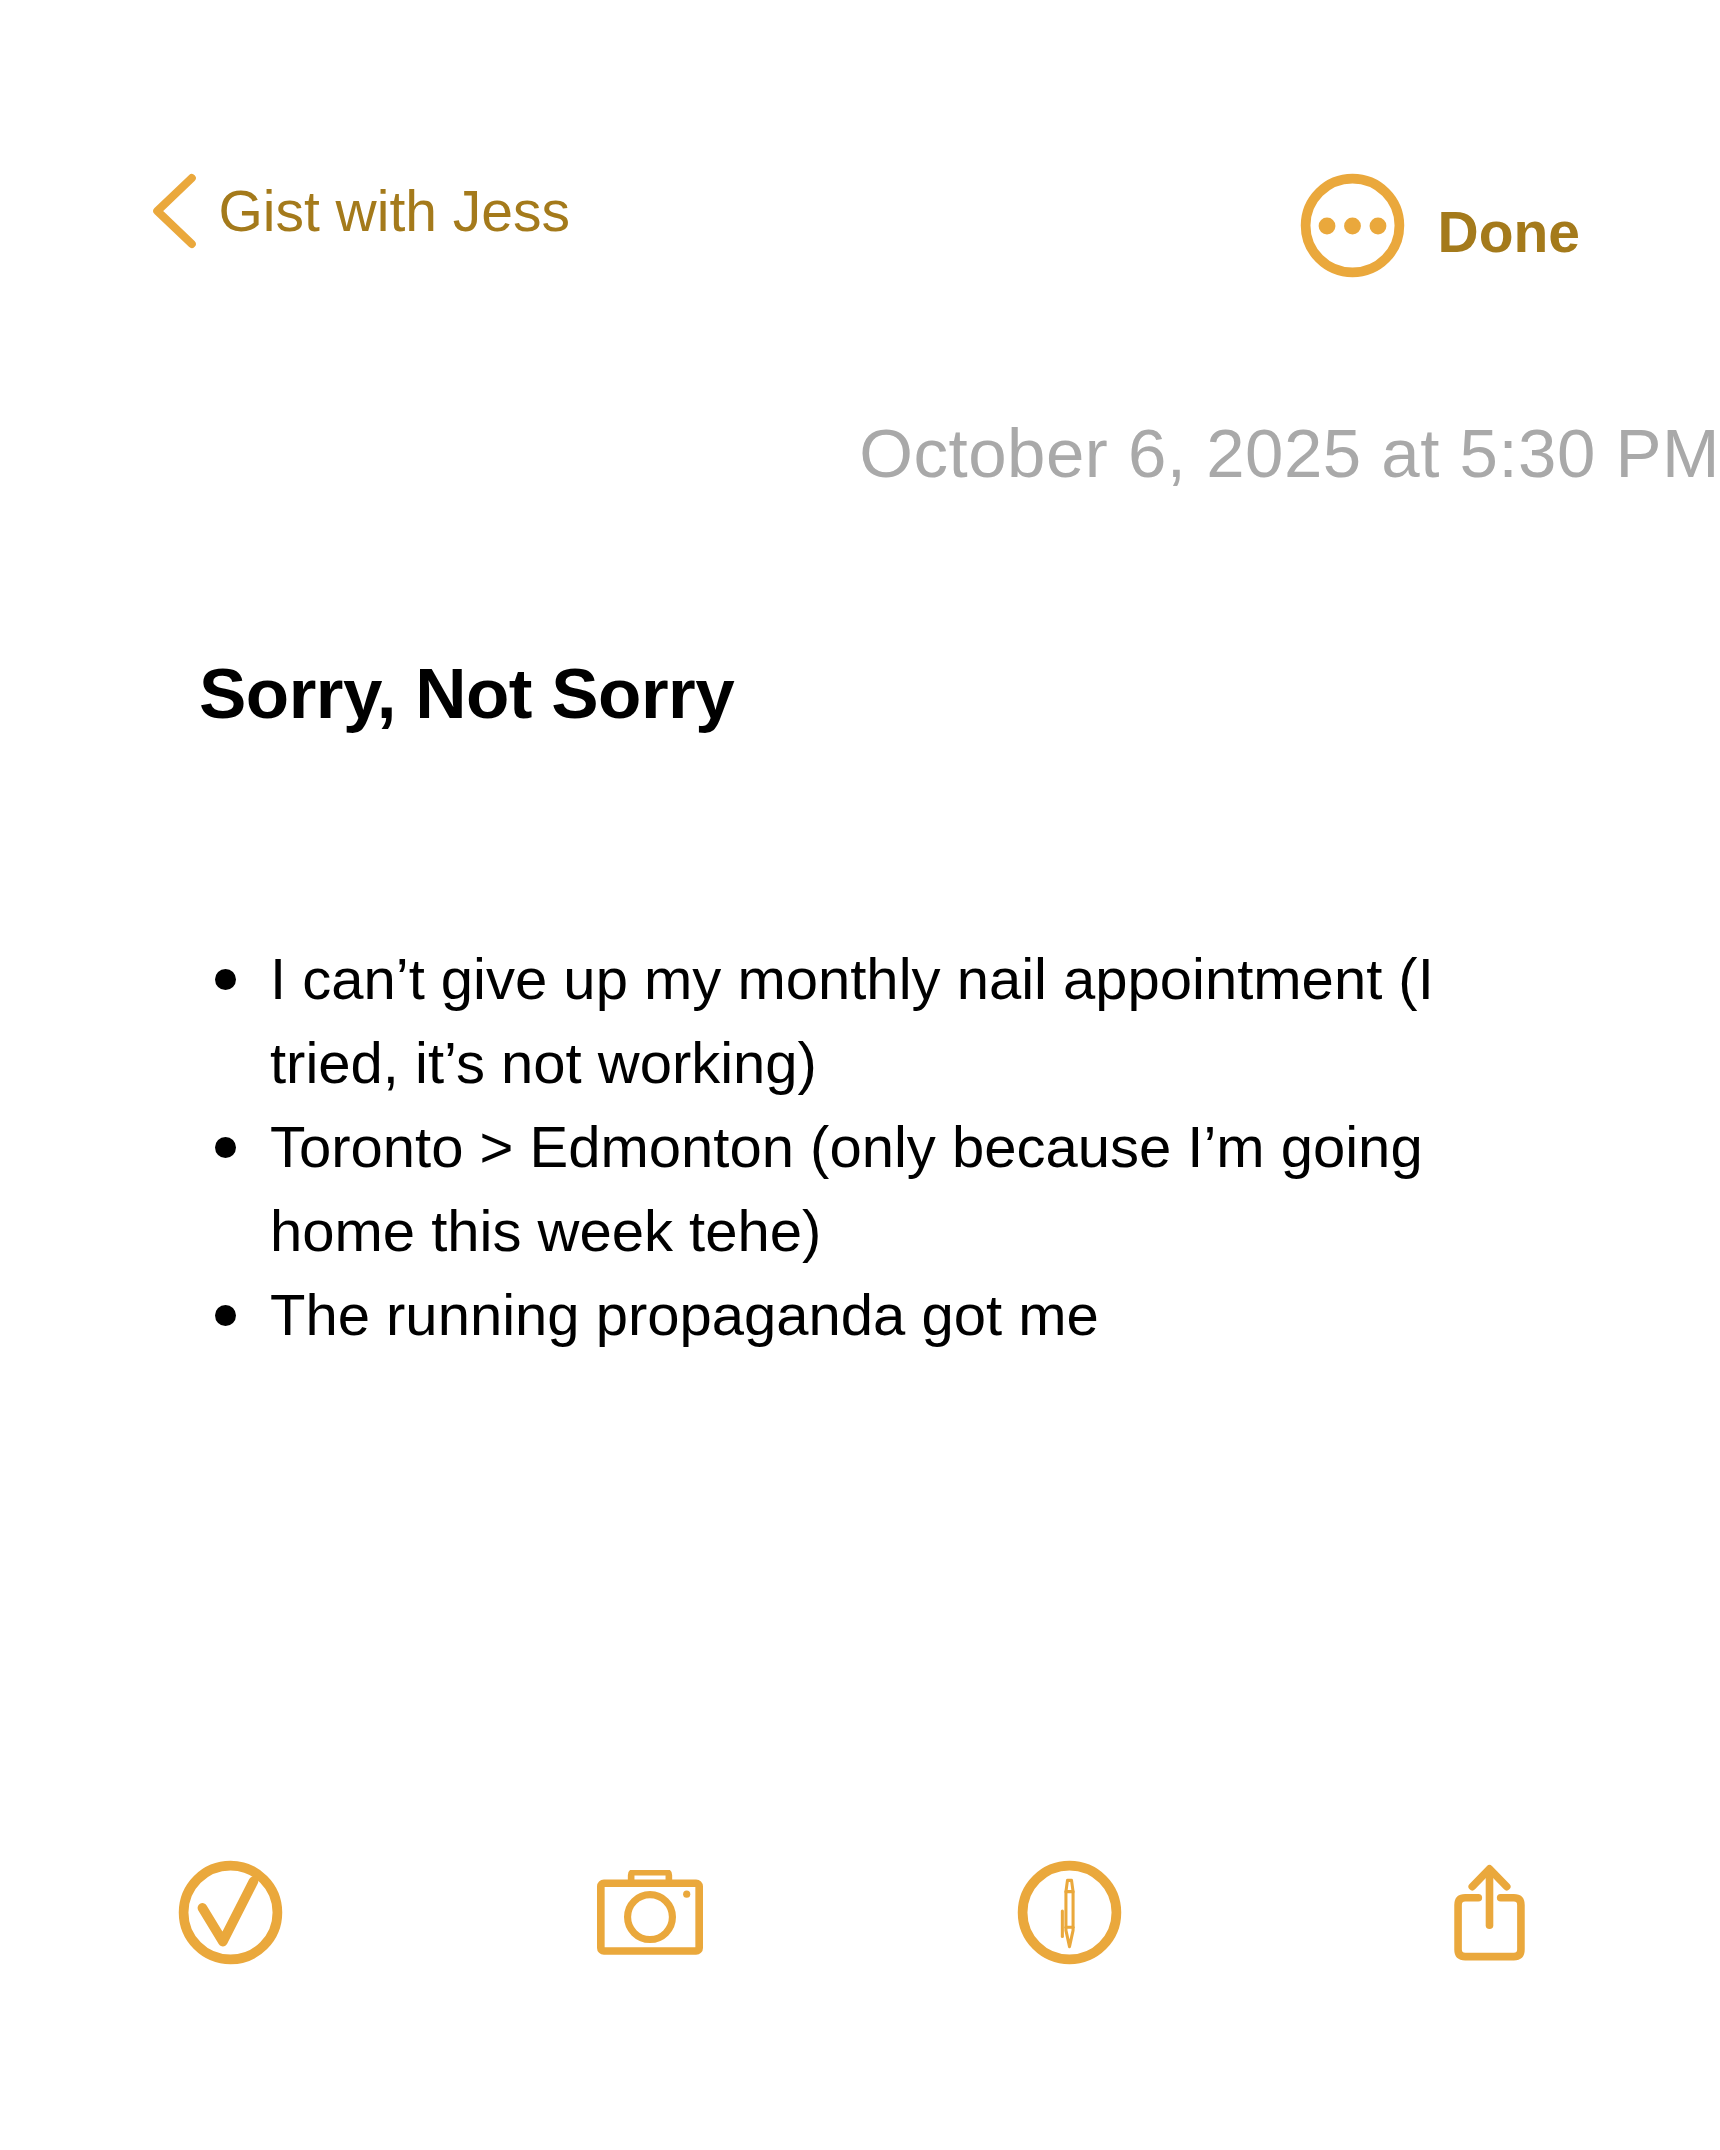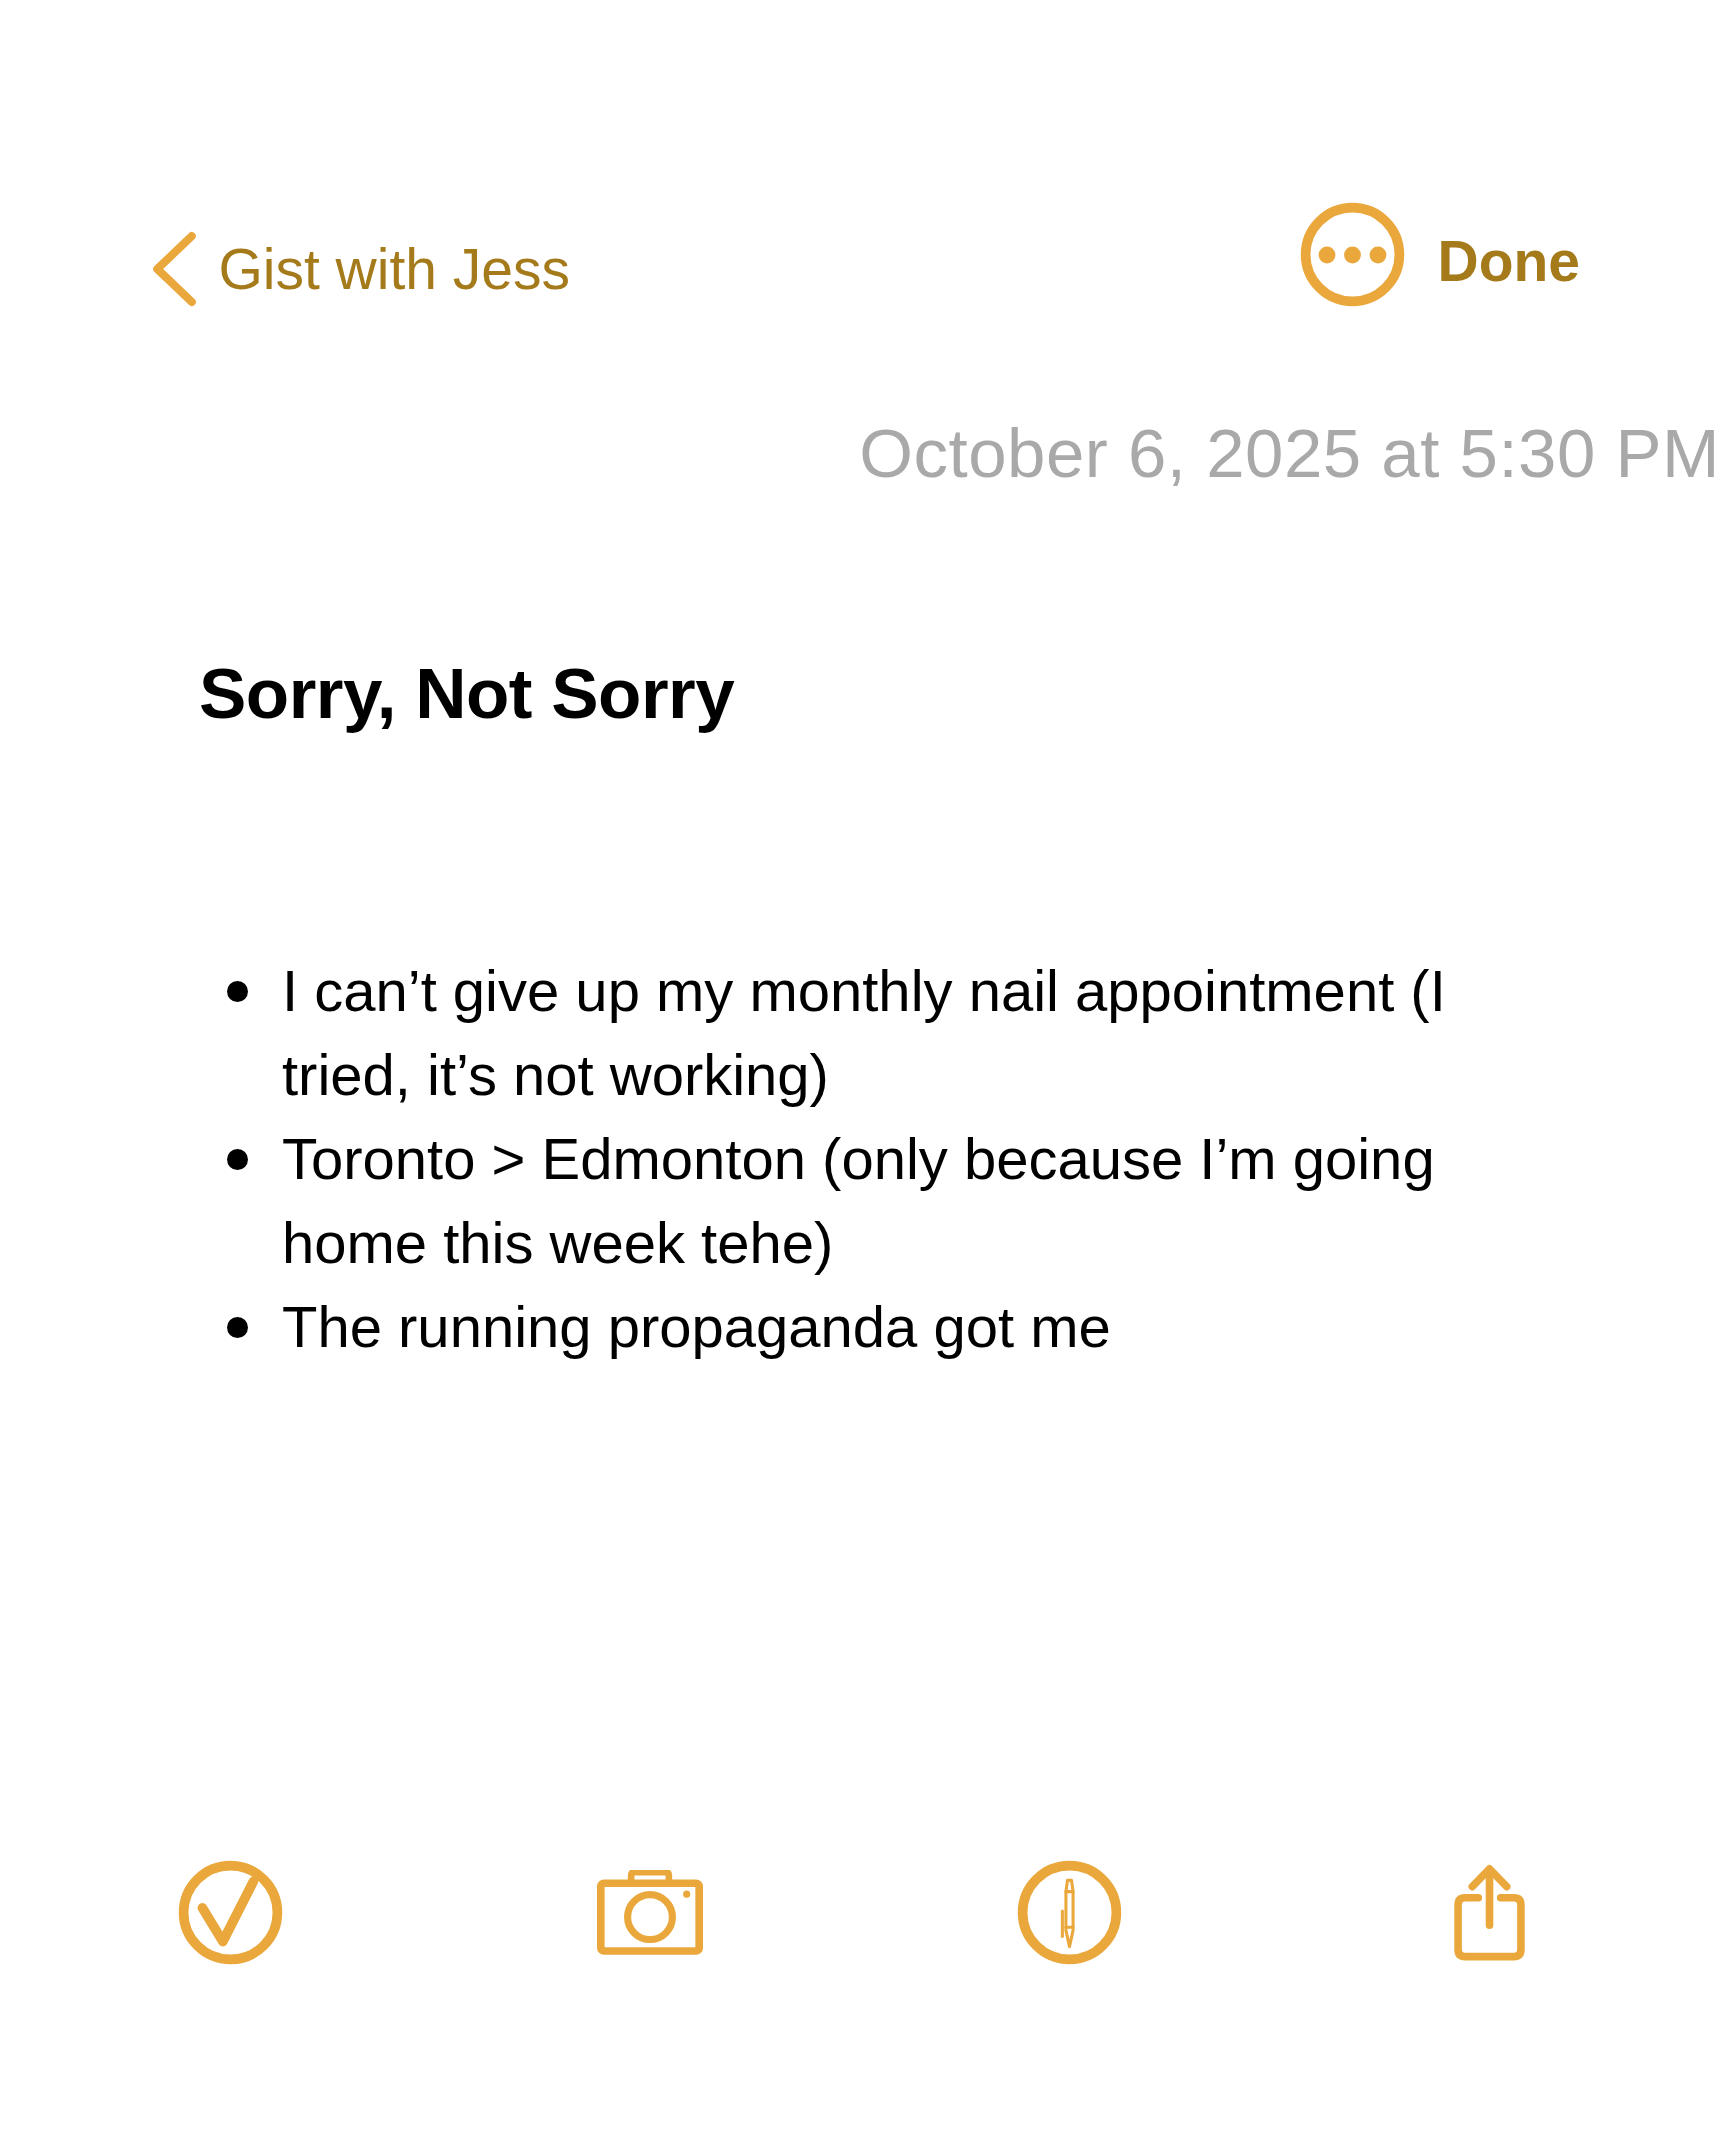--- a/index.html
+++ b/index.html
@@ -15,24 +15,24 @@
     height: 2151px;
     background: #ffffff;
     font-family: "Liberation Sans", "DejaVu Sans", sans-serif;
     position: relative;
     overflow: hidden;
   }
 
   
   .header {
     position: absolute;
-    top: 190px; left: 0; right: 0;
+    top: 173px; left: 0; right: 0;
     height: 117px;
     display: flex;
-    align-items: flex-end;
+    align-items: flex-start;
     justify-content: space-between;
     padding: 0 140px 0 148px;
   }
   .back-button {
     display: flex;
     align-items: center;
     cursor: pointer;
   }
   .back-button svg { display: block; color: var(--accent-icon); }
   .back-label {
@@ -76,21 +76,21 @@
     font-weight: 700;
     color: var(--body-text);
     letter-spacing: -0.5px;
     margin-top: 25px;
   }
   .bullet-list {
     position: absolute;
     top: 937px;
     left: 270px;
     width: 1167px;
-    margin: 12px;
+    margin: 0;
     padding: 0;
     list-style: none;
     font-size: 58px;
     line-height: 84px;
     color: var(--body-text);
   }
   .bullet-list li {
     position: relative;
     margin: 0;
     padding: 0;

